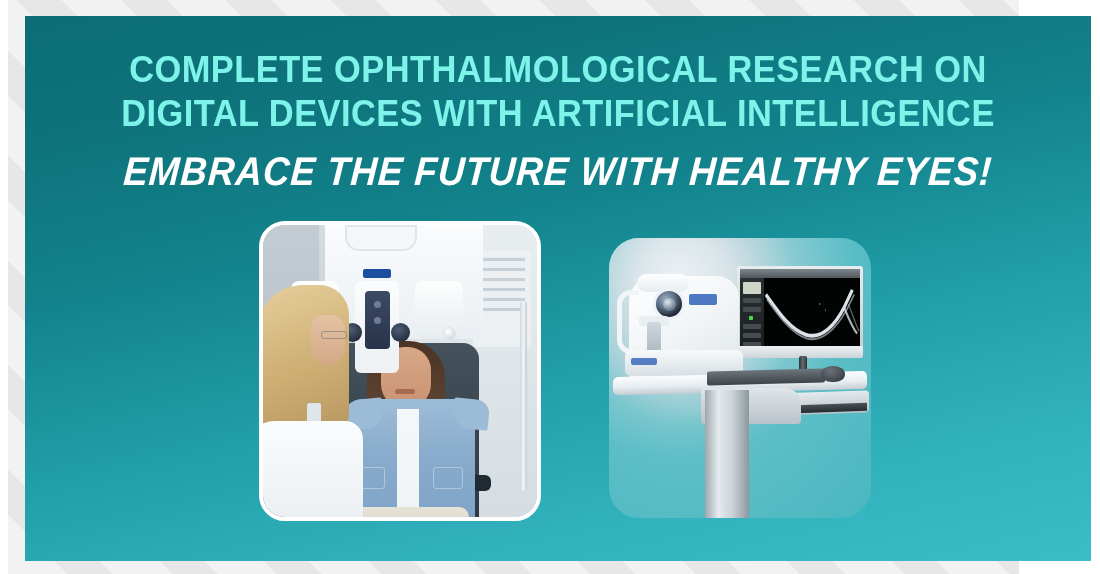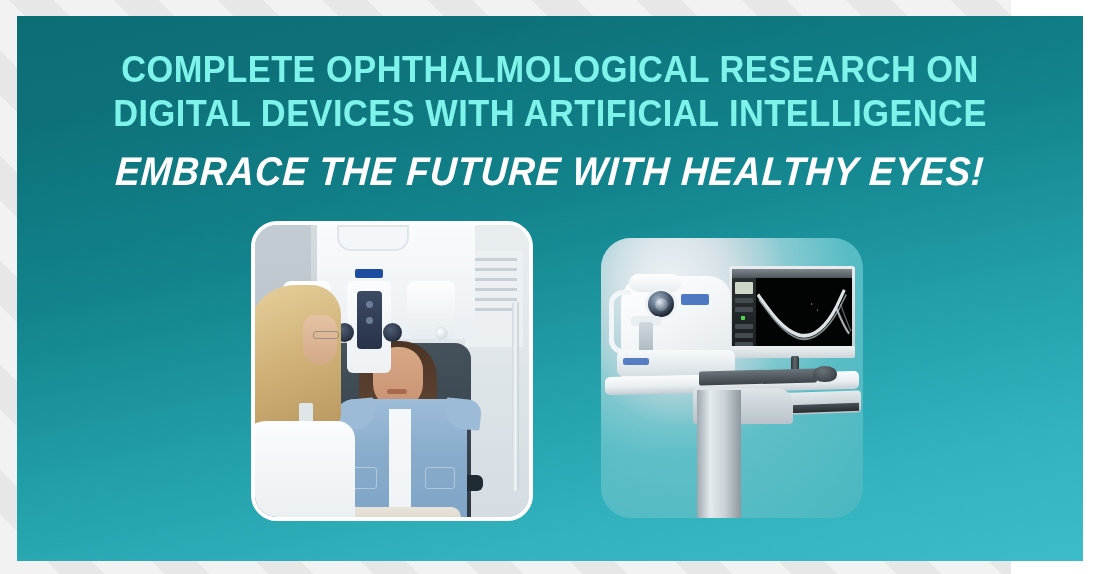--- a/index.html
+++ b/index.html
@@ -12,20 +12,21 @@
 
   
   #page {
     position:relative;
     width:1011px; height:574px;
     background-color:#f2f2f2;
     background-image:repeating-linear-gradient(
         45deg,
         #f2f2f2 0px, #f2f2f2 42px,
         #e7e7e7 42px, #e7e7e7 74px);
+    margin-left:8px;
   }
 
   
   #banner {
     position:absolute;
     left:17px; top:16px;
     width:1066px; height:545px;
     background:linear-gradient(168deg,
         #0c6d75 0%,
         #0e7179 14%,

